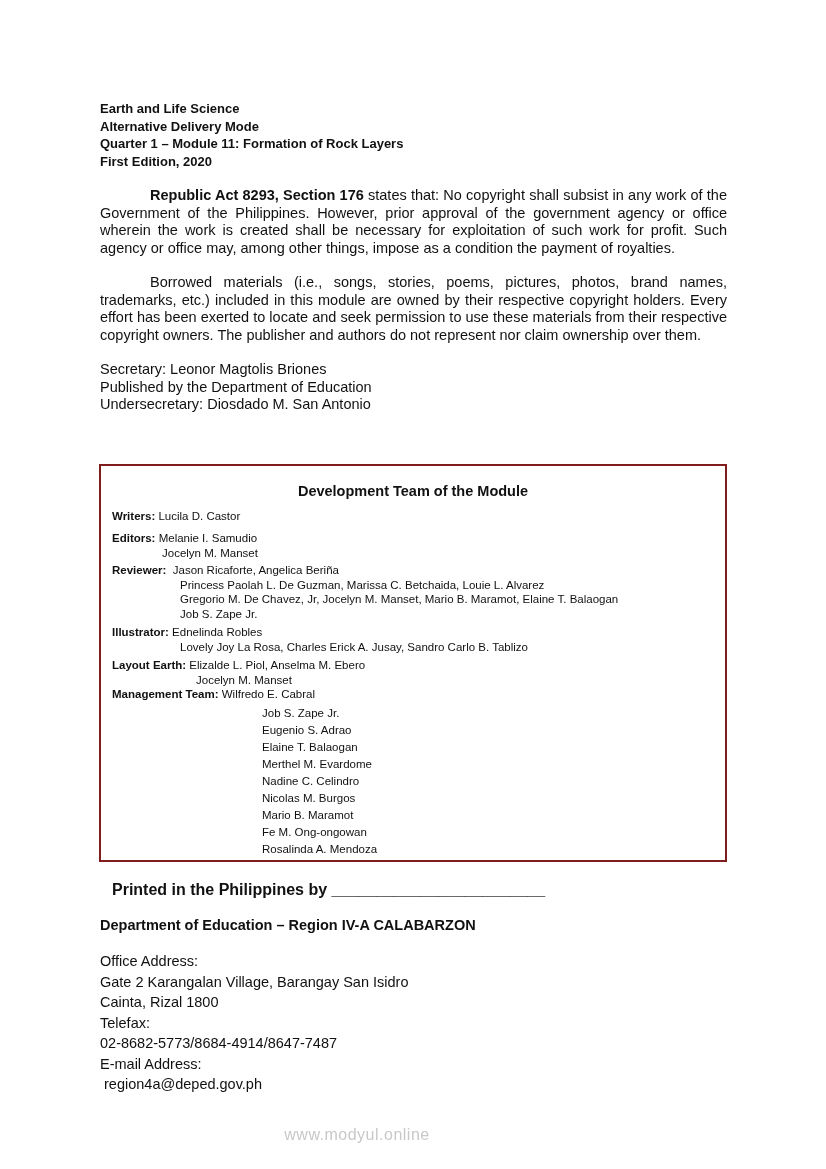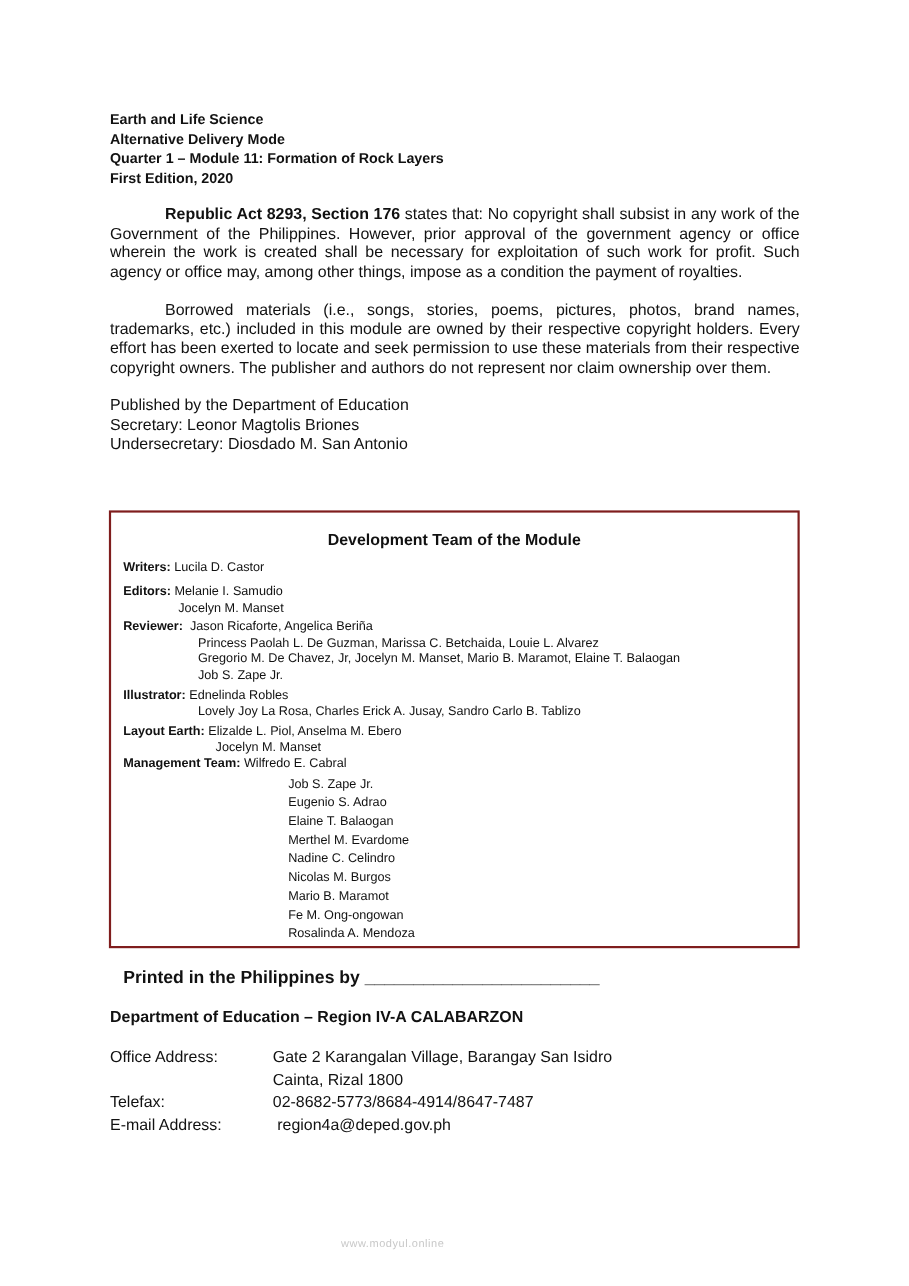--- a/index.html
+++ b/index.html
@@ -14,43 +14,43 @@
     .team-box { position: absolute; left: 99px; top: 464px; width: 624px; height: 394px;
                 border: 2px solid #7f1d1d; box-sizing: content-box; }
     .team-title { text-align: center; font-weight: bold; font-size: 14.5px; margin-top: 17px; }
     .team-row { position: absolute; left: 11px; font-size: 11.5px; line-height: 14.5px; }
     .team-row b { font-weight: bold; }
     .team-row .cont { display: block; }
     .mgmt-list { position: absolute; left: 161px; top: 239px; font-size: 11.5px; line-height: 17px; }
     .printed { position: absolute; left: 112px; top: 881px; font-weight: bold; font-size: 16px; }
     .deped { position: absolute; left: 100px; top: 917px; font-weight: bold; font-size: 14.5px; }
     .contact { position: absolute; left: 100px; top: 951px; font-size: 14.5px; line-height: 20.5px; }
-    .contact .row { display: flex; }
+    .contact .row { display: flex; flex-direction: column; }
     .contact .lbl { width: 148px; }
     .watermark { position: absolute; left: 0; width: 714px; top: 1126px; text-align: center;
-                 font-size: 10px; color: #c8c8c8; letter-spacing: 0.5px; }
+                 font-size: 16px; color: #c8c8c8; letter-spacing: 0.5px; }
   </style>
 </head>
 <body>
 
 <div class="page">
   <div class="title-block">
     <div>Earth and Life Science</div>
     <div>Alternative Delivery Mode</div>
     <div>Quarter 1 – Module 11: Formation of Rock Layers</div>
     <div>First Edition, 2020</div>
   </div>
 
   <div class="para"><span class="indent"></span><b>Republic Act 8293, Section 176</b><span> states that: No copyright shall subsist in any work of the Government of the Philippines. However, prior approval of the government agency or office wherein the work is created shall be necessary for exploitation of such work for profit. Such agency or office may, among other things, impose as a condition the payment of royalties.</span></div>
 
   <div class="para"><span class="indent"></span><span>Borrowed materials (i.e., songs, stories, poems, pictures, photos, brand names, trademarks, etc.) included in this module are owned by their respective copyright holders. Every effort has been exerted to locate and seek permission to use these materials from their respective copyright owners. The publisher and authors do not represent nor claim ownership over them.</span></div>
 
   <div class="pub">
+    <div>Secretary: Leonor Magtolis Briones</div>
     <div>Published by the Department of Education</div>
-    <div>Secretary: Leonor Magtolis Briones</div>
     <div>Undersecretary: Diosdado M. San Antonio</div>
   </div>
 </div>
 
 <div class="team-box">
   <div class="team-title">Development Team of the Module</div>
 
   <div class="team-row" style="top:43px;">
     <b>Writers:</b>
     <span>Lucila D. Castor</span>

